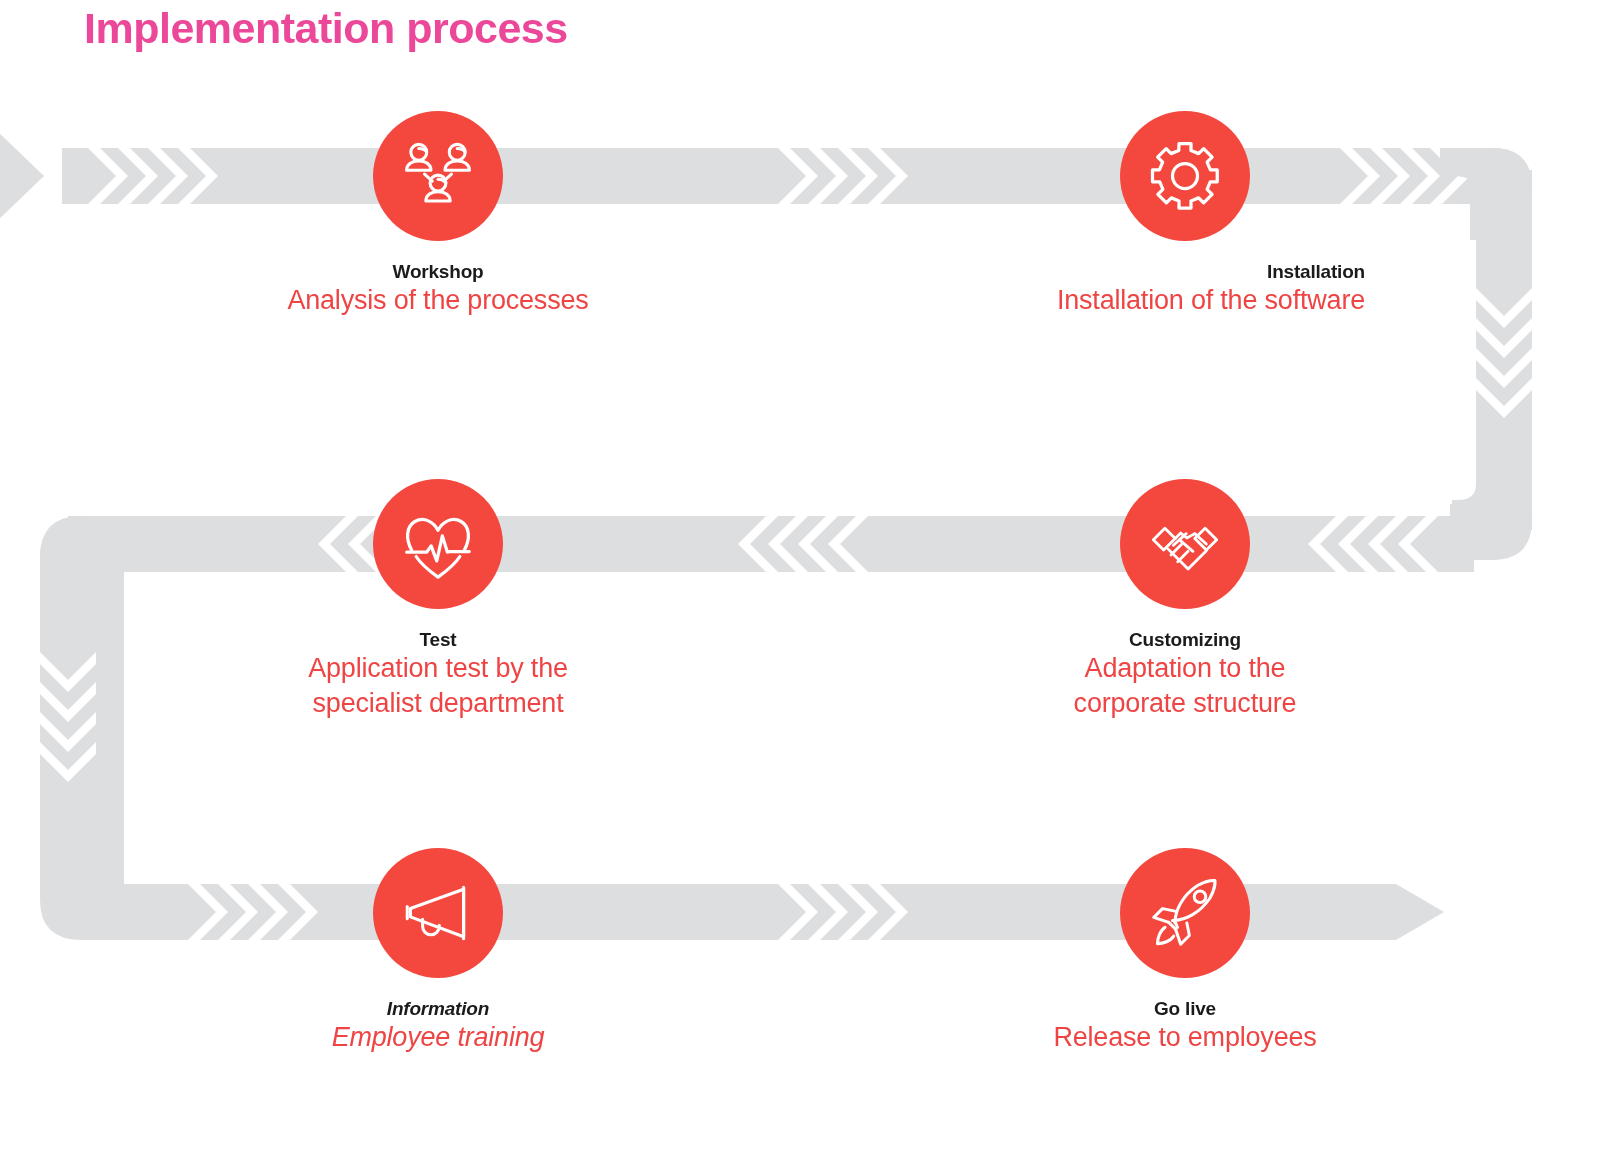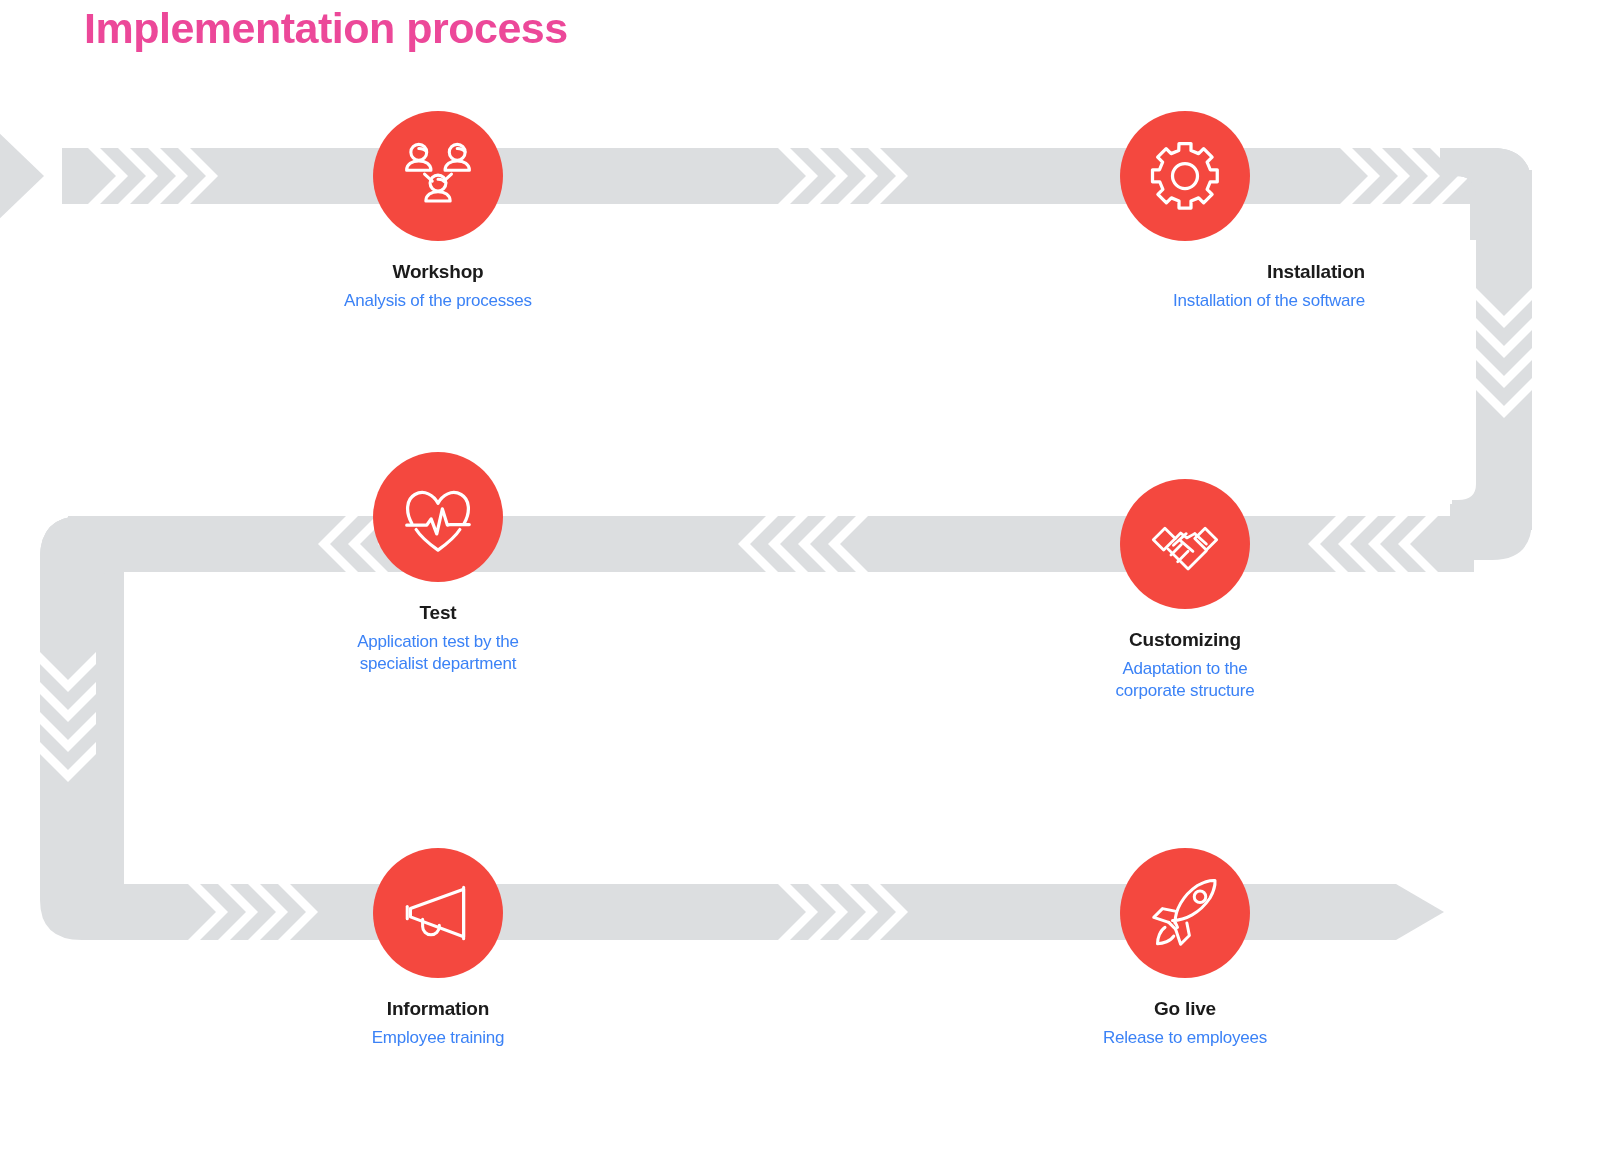--- a/index.html
+++ b/index.html
@@ -46,34 +46,34 @@
   .circle svg { display:block; }
   .node-title {
     margin-top:20px;
     font-size:19px;
     font-weight:bold;
     color:#1b1b1b;
     letter-spacing:-0.2px;
     line-height:1.15;
   }
   .node-desc {
-    margin-top:7px;
-    font-size:17px;
+    margin-top:0;
+    font-size:27px;
     font-weight:normal;
-    color:#3b82f6;
+    color:#ef4444;
     line-height:1.32;
     letter-spacing:-0.2px;
     white-space:pre-line;
   }
 
   #node-0 { left:438px; top:111px; }
   #node-1 { left:1185px; top:111px;text-align:right; }
-  #node-2 { left:438px; top:452px; }
+  #node-2 { left:438px; top:479px; }
   #node-3 { left:1185px; top:479px; }
-  #node-4 { left:438px; top:848px; }
+  #node-4 { left:438px; top:848px;font-style:italic; }
   #node-5 { left:1185px; top:848px;text-align:center; }
 </style>
 </head>
 <body>
 
 <div id="title">Implementation process</div>
 
 <svg id="flow-svg" viewBox="0 0 1600 1156" xmlns="http://www.w3.org/2000/svg">
   <defs>
 

